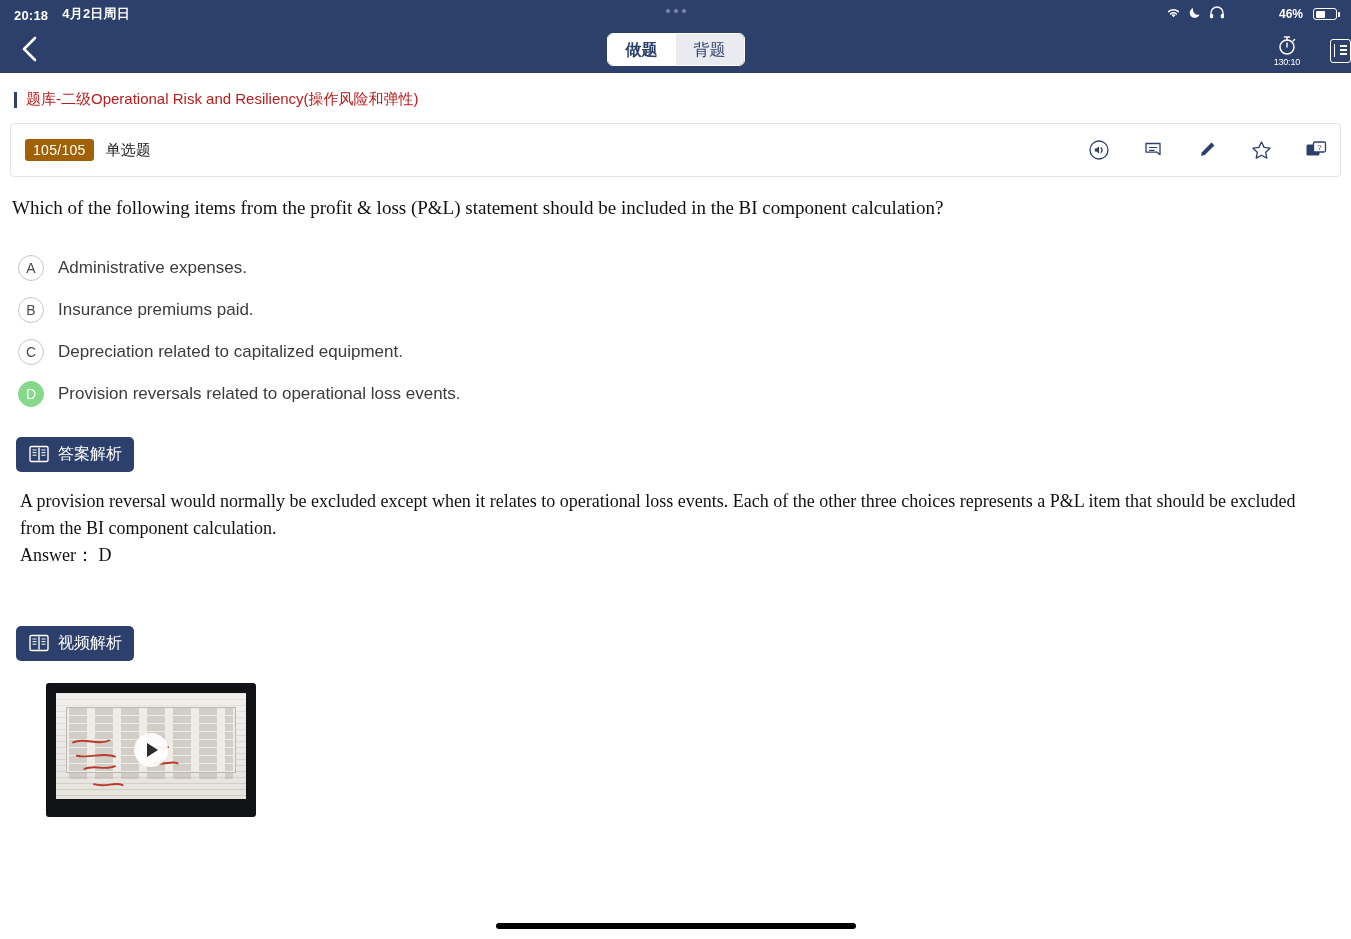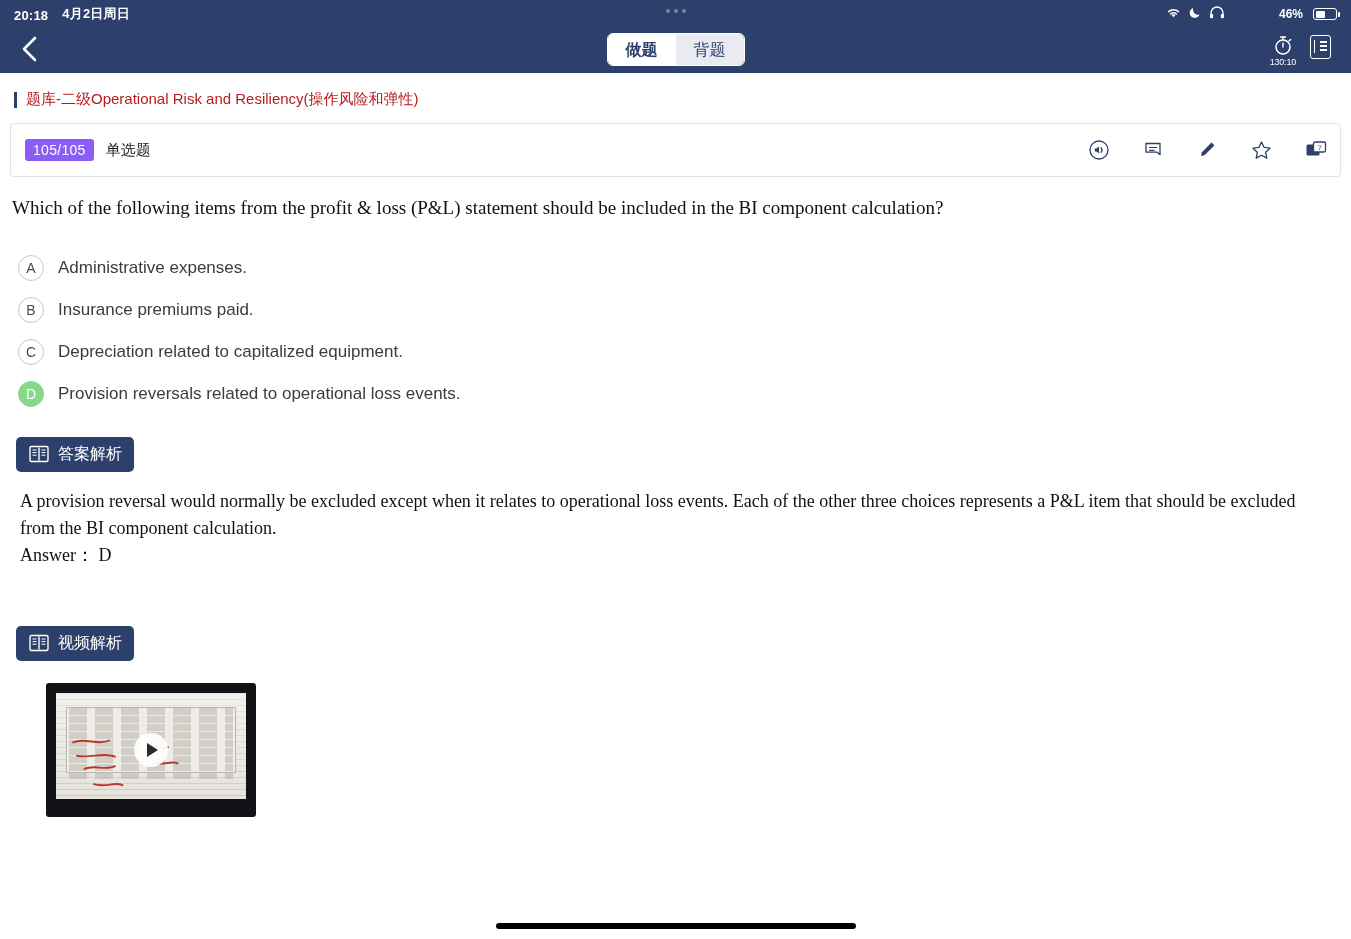--- a/index.html
+++ b/index.html
@@ -46,21 +46,21 @@
   .seg {
     position: absolute; left: 50%; transform: translateX(-50%); top: 5px;
     display: flex; background: #4d7c0f; border-radius: 6px; overflow: hidden;
     border: 1px solid #ffffff;
   }
   .seg div {
     padding: 6px 18px; font-size: 16px; cursor: pointer; line-height: 1.2;
   }
   .seg .on { background: #ffffff; color: #2d3f6b; font-weight: bold;}
   .seg .off { background: #e9ebf1; color: #2d3f6b; }
-  .nav-right { margin-left: auto; display: flex; gap: 14px; padding-right: 20px; }
+  .nav-right { margin-left: auto; display: flex; align-items: center; gap: 30px; }
   .timer { display: flex; flex-direction: column; align-items: center; font-size: 9px; line-height: 1; }
   .timer .t-num { margin-top: 1px; letter-spacing: -.2px;}
   .sheet-icon {
     width: 21px; height: 24px; border: 1.6px solid #fff; border-radius: 3px; position: relative;
   }
   .sheet-icon::before {
     content: ""; position: absolute; left: 3px; top: 4px; width: 5px; height: 13px;
     border-left: 1.6px solid #fff;
   }
   .sheet-icon::after {
@@ -77,21 +77,21 @@
   }
   .title-bar { width: 3px; height: 16px; background: #2d3f6b; display: inline-block; }
 
   .qcard {
     margin: 14px 10px 0 10px; height: 54px;
     border: 1px solid #e2e4ea; border-radius: 4px;
     display: flex; align-items: center; padding: 0 14px;
     background: #fff;
   }
   .qnum {
-    background: #8b5cf6; color: #fff; font-size: 14px;
+    background: #a16207; color: #fff; font-size: 14px;
     padding: 3px 8px; border-radius: 3px; letter-spacing: .3px;
   }
   .qtype { margin-left: 12px; font-size: 15px; color: #1b1b1b; }
   .qcard-icons { margin-left: auto; display: flex; align-items: center; gap: 32px; }
   .ic { width: 22px; height: 22px; color: #2d3f6b; display: block; }
 
   .qtext {
     margin: 18px 12px 0 12px;
     font-family: "Liberation Serif", serif;
     font-size: 19px; color: #111; line-height: 1.35;

